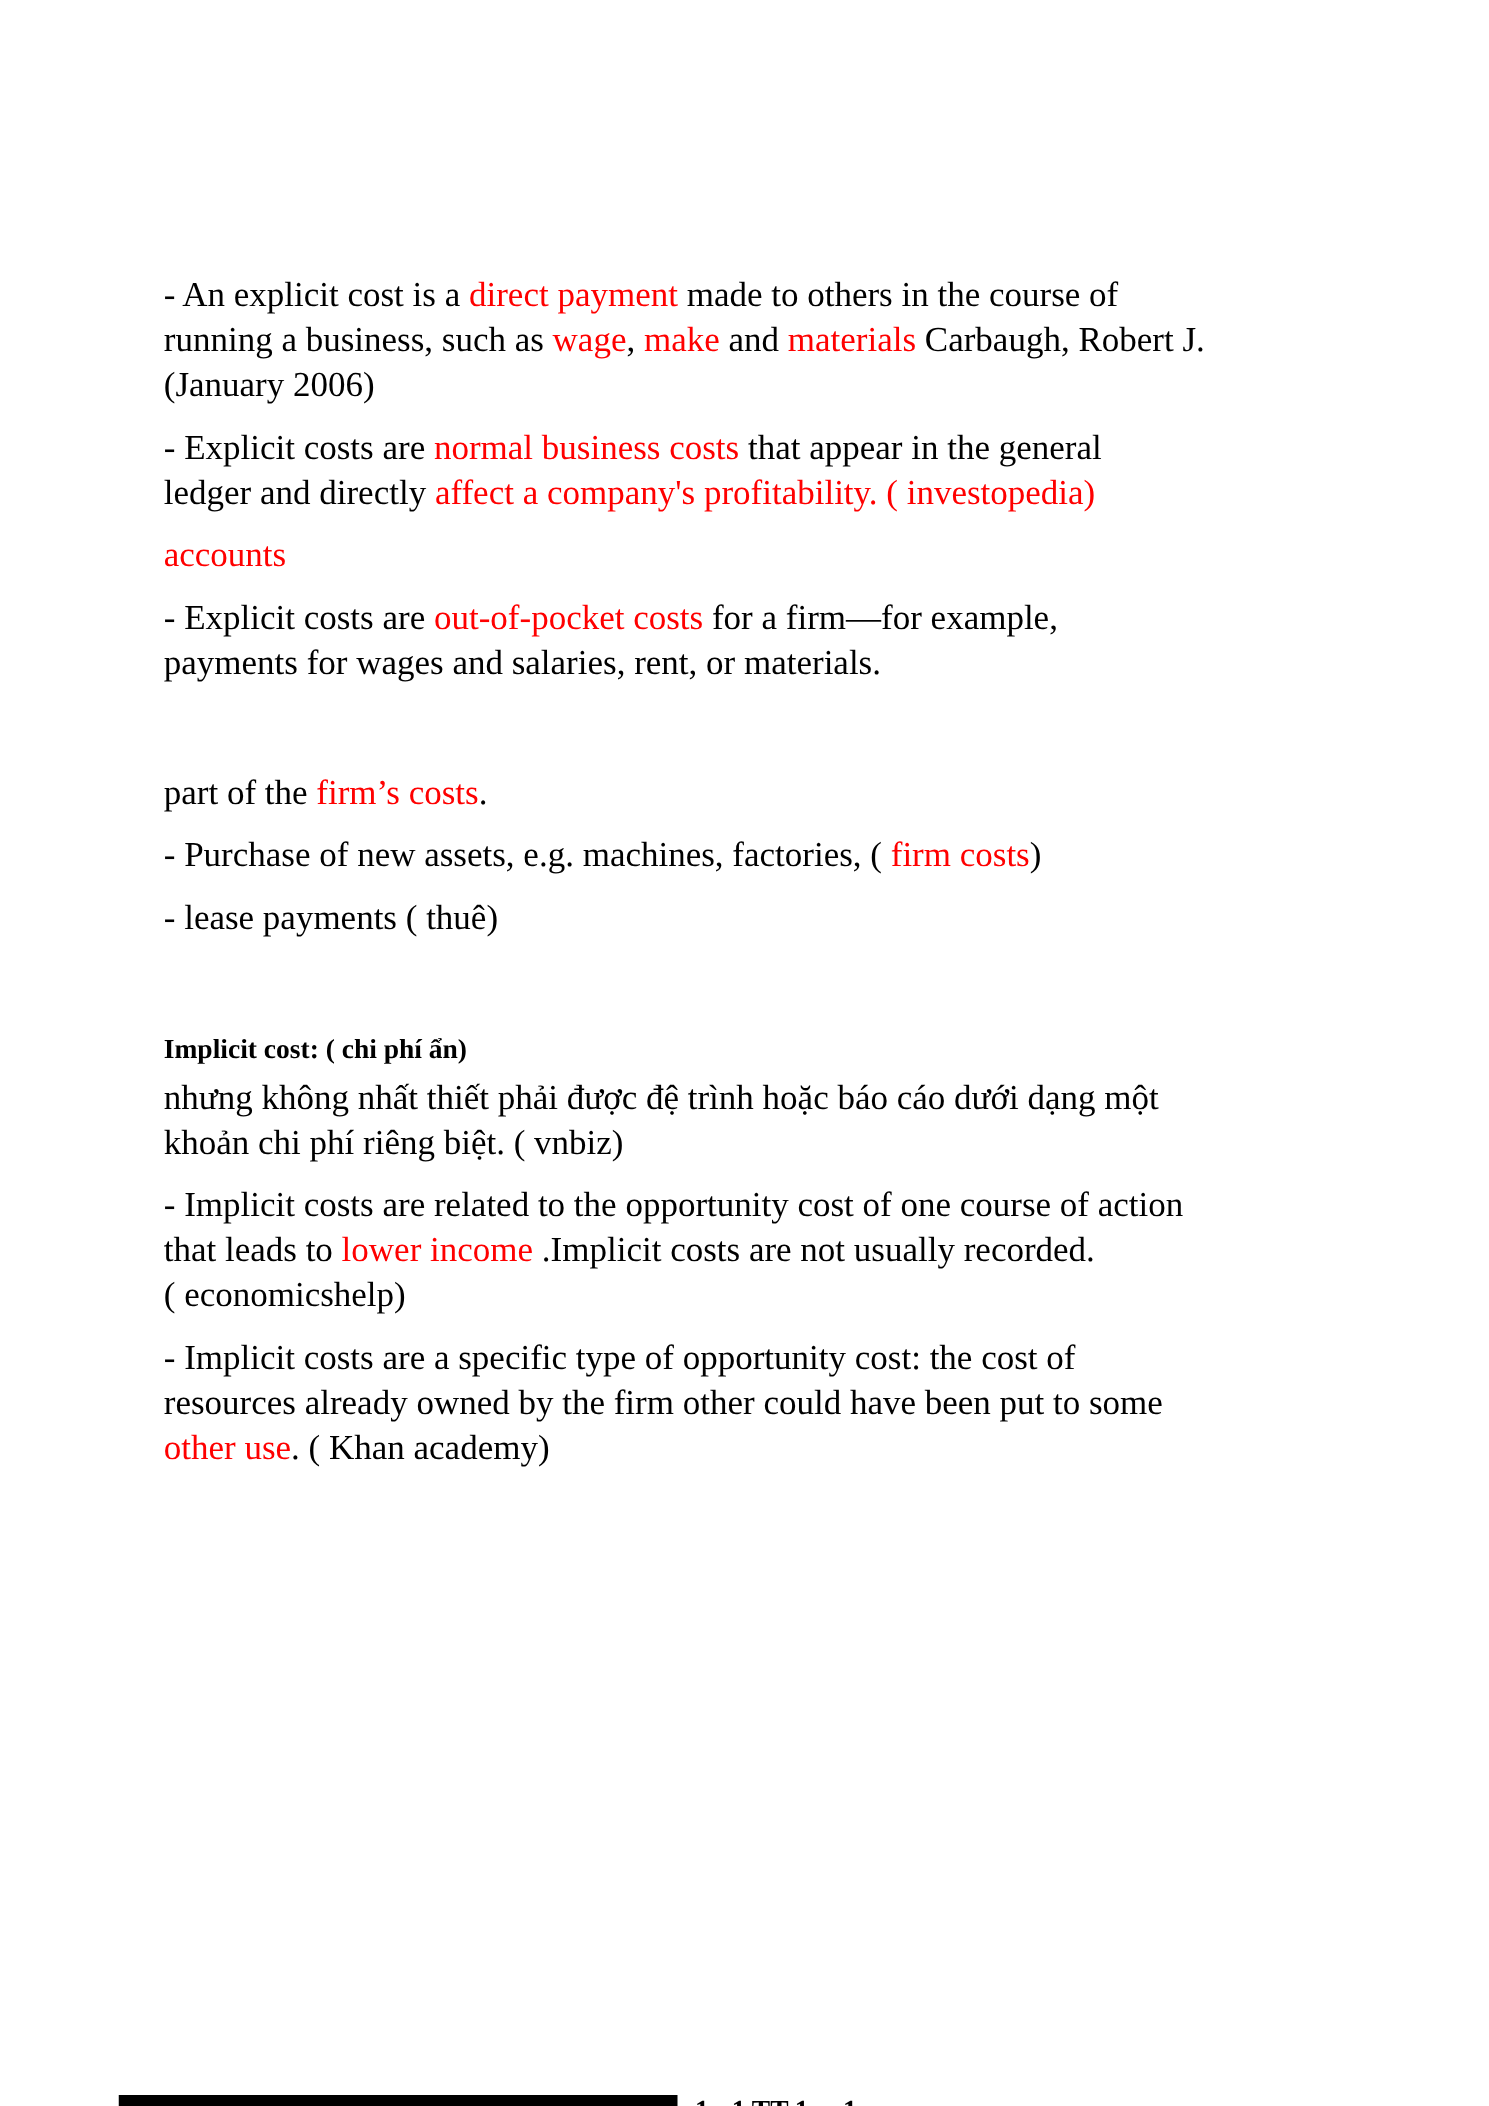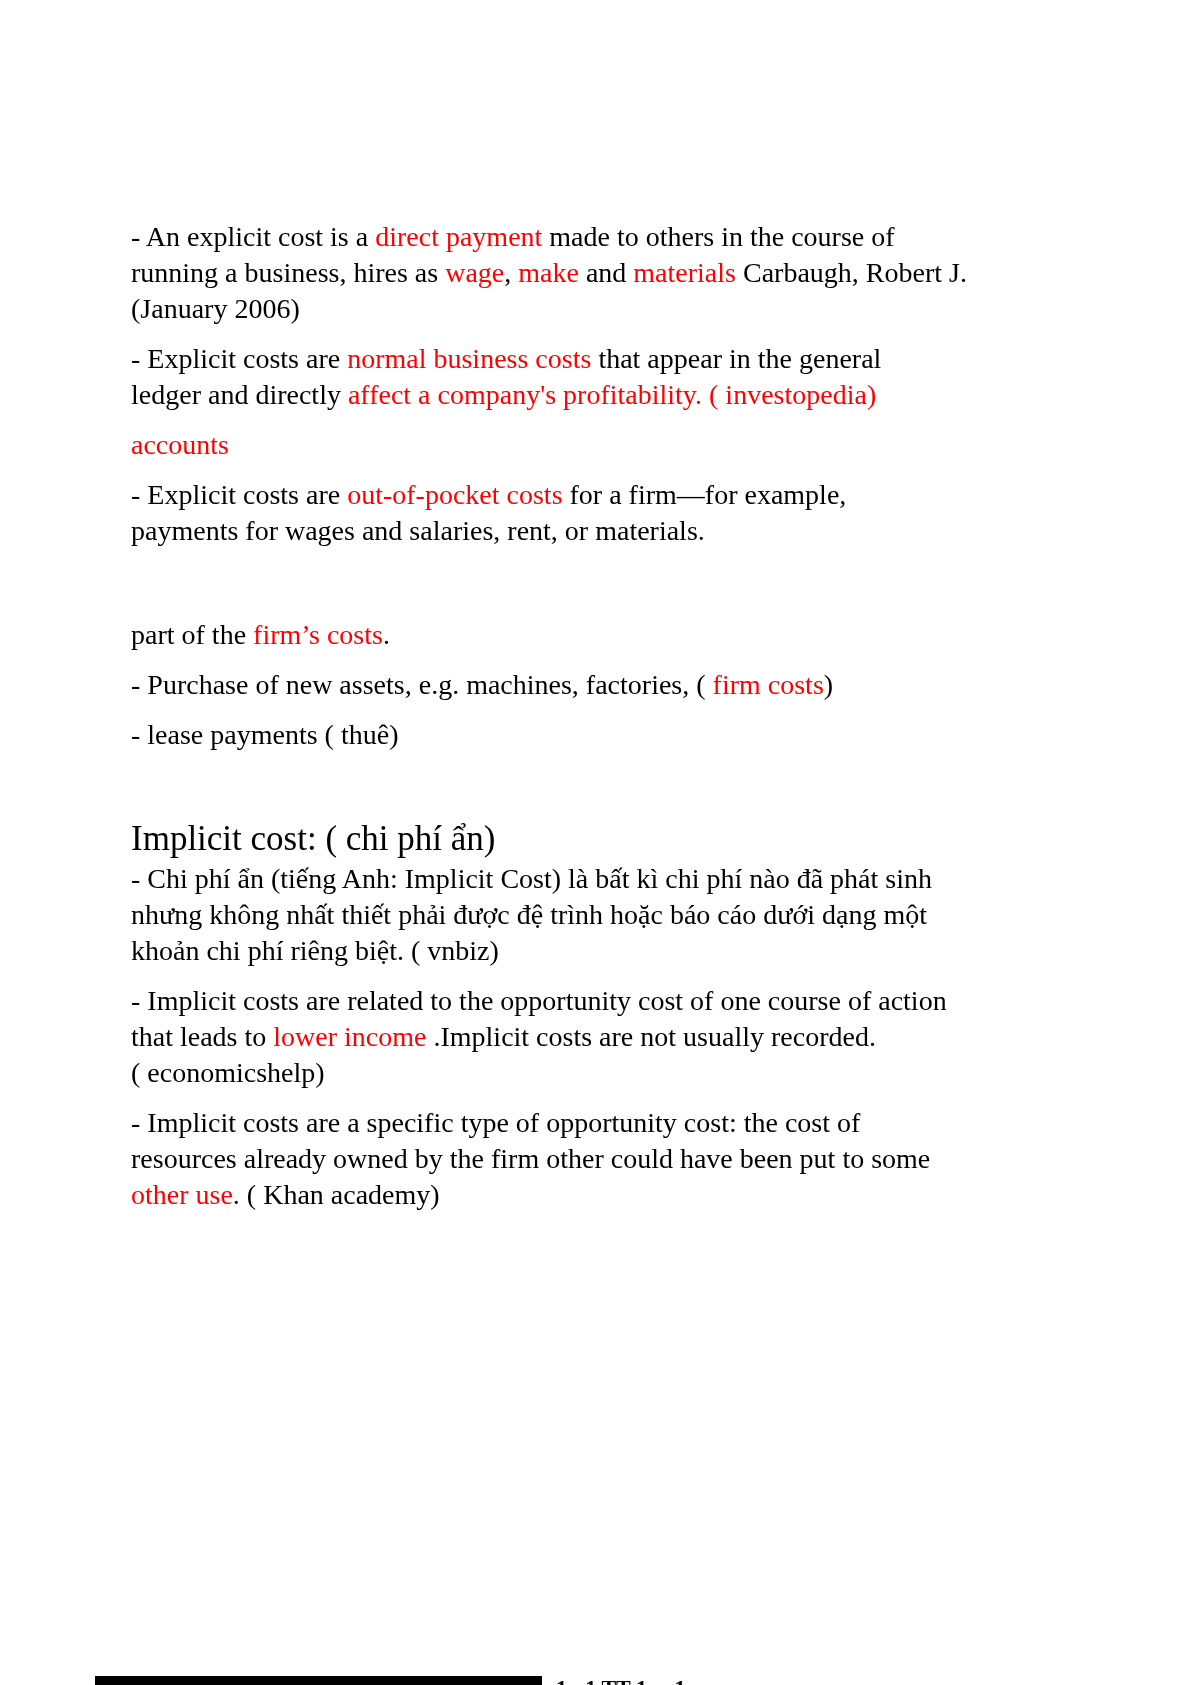--- a/index.html
+++ b/index.html
@@ -20,21 +20,21 @@
     position: absolute;
     left: 131px;
     top: 219px;
     width: 950px;
   }
   .para {
     font-size: 28px;
     line-height: 36px;
     margin: 0 0 14px 0;
   }
-  .para.small { font-size: 35px; }
+  .para.small { font-size: 22px; font-weight: bold; }
   .para.tight { margin-bottom: 4px; }
   .spacer { height: 54px; }
   .line {
     white-space: pre;
   }
   .red { color: #ff0000; }
   .bottom-strip {
     position: absolute;
     left: 0;
     right: 0;
@@ -62,21 +62,21 @@
     white-space: pre;
   }
 </style>
 </head>
 <body>
 
 <div class="page">
   <div class="content">
       <div class="para">
         <div class="line"><span>- An explicit cost is a </span><span class="red">direct payment</span><span> made to others in the course of</span></div>
-        <div class="line"><span>running a business, hires as </span><span class="red">wage</span><span>, </span><span class="red">make</span><span> and </span><span class="red">materials</span><span> Carbaugh, Robert J.</span></div>
+        <div class="line"><span>running a business, such as </span><span class="red">wage</span><span>, </span><span class="red">make</span><span> and </span><span class="red">materials</span><span> Carbaugh, Robert J.</span></div>
         <div class="line"><span>(January 2006)</span></div>
       </div>
       <div class="para">
         <div class="line"><span>- Explicit costs are </span><span class="red">normal business costs</span><span> that appear in the general</span></div>
         <div class="line"><span>ledger and directly </span><span class="red">affect a company's profitability. ( investopedia)</span></div>
       </div>
       <div class="para">
         <div class="line"><span class="red">accounts</span></div>
       </div>
       <div class="para">
@@ -91,21 +91,20 @@
         <div class="line"><span>- Purchase of new assets, e.g. machines, factories, ( </span><span class="red">firm costs</span><span>)</span></div>
       </div>
       <div class="para">
         <div class="line"><span>- lease payments ( thuê)</span></div>
       </div>
       <div class="spacer"></div>
       <div class="para small tight">
         <div class="line"><span>Implicit cost: ( chi phí ẩn)</span></div>
       </div>
       <div class="para">
-        <div class="line"><span>- Chi phí ẩn (tiếng Anh: Implicit Cost) là bất kì chi phí nào đã phát sinh</span></div>
         <div class="line"><span>nhưng không nhất thiết phải được đệ trình hoặc báo cáo dưới dạng một</span></div>
         <div class="line"><span>khoản chi phí riêng biệt. ( vnbiz)</span></div>
       </div>
       <div class="para">
         <div class="line"><span>- Implicit costs are related to the opportunity cost of one course of action</span></div>
         <div class="line"><span>that leads to </span><span class="red">lower income</span><span> .Implicit costs are not usually recorded.</span></div>
         <div class="line"><span>( economicshelp)</span></div>
       </div>
       <div class="para">
         <div class="line"><span>- Implicit costs are a specific type of opportunity cost: the cost of</span></div>

